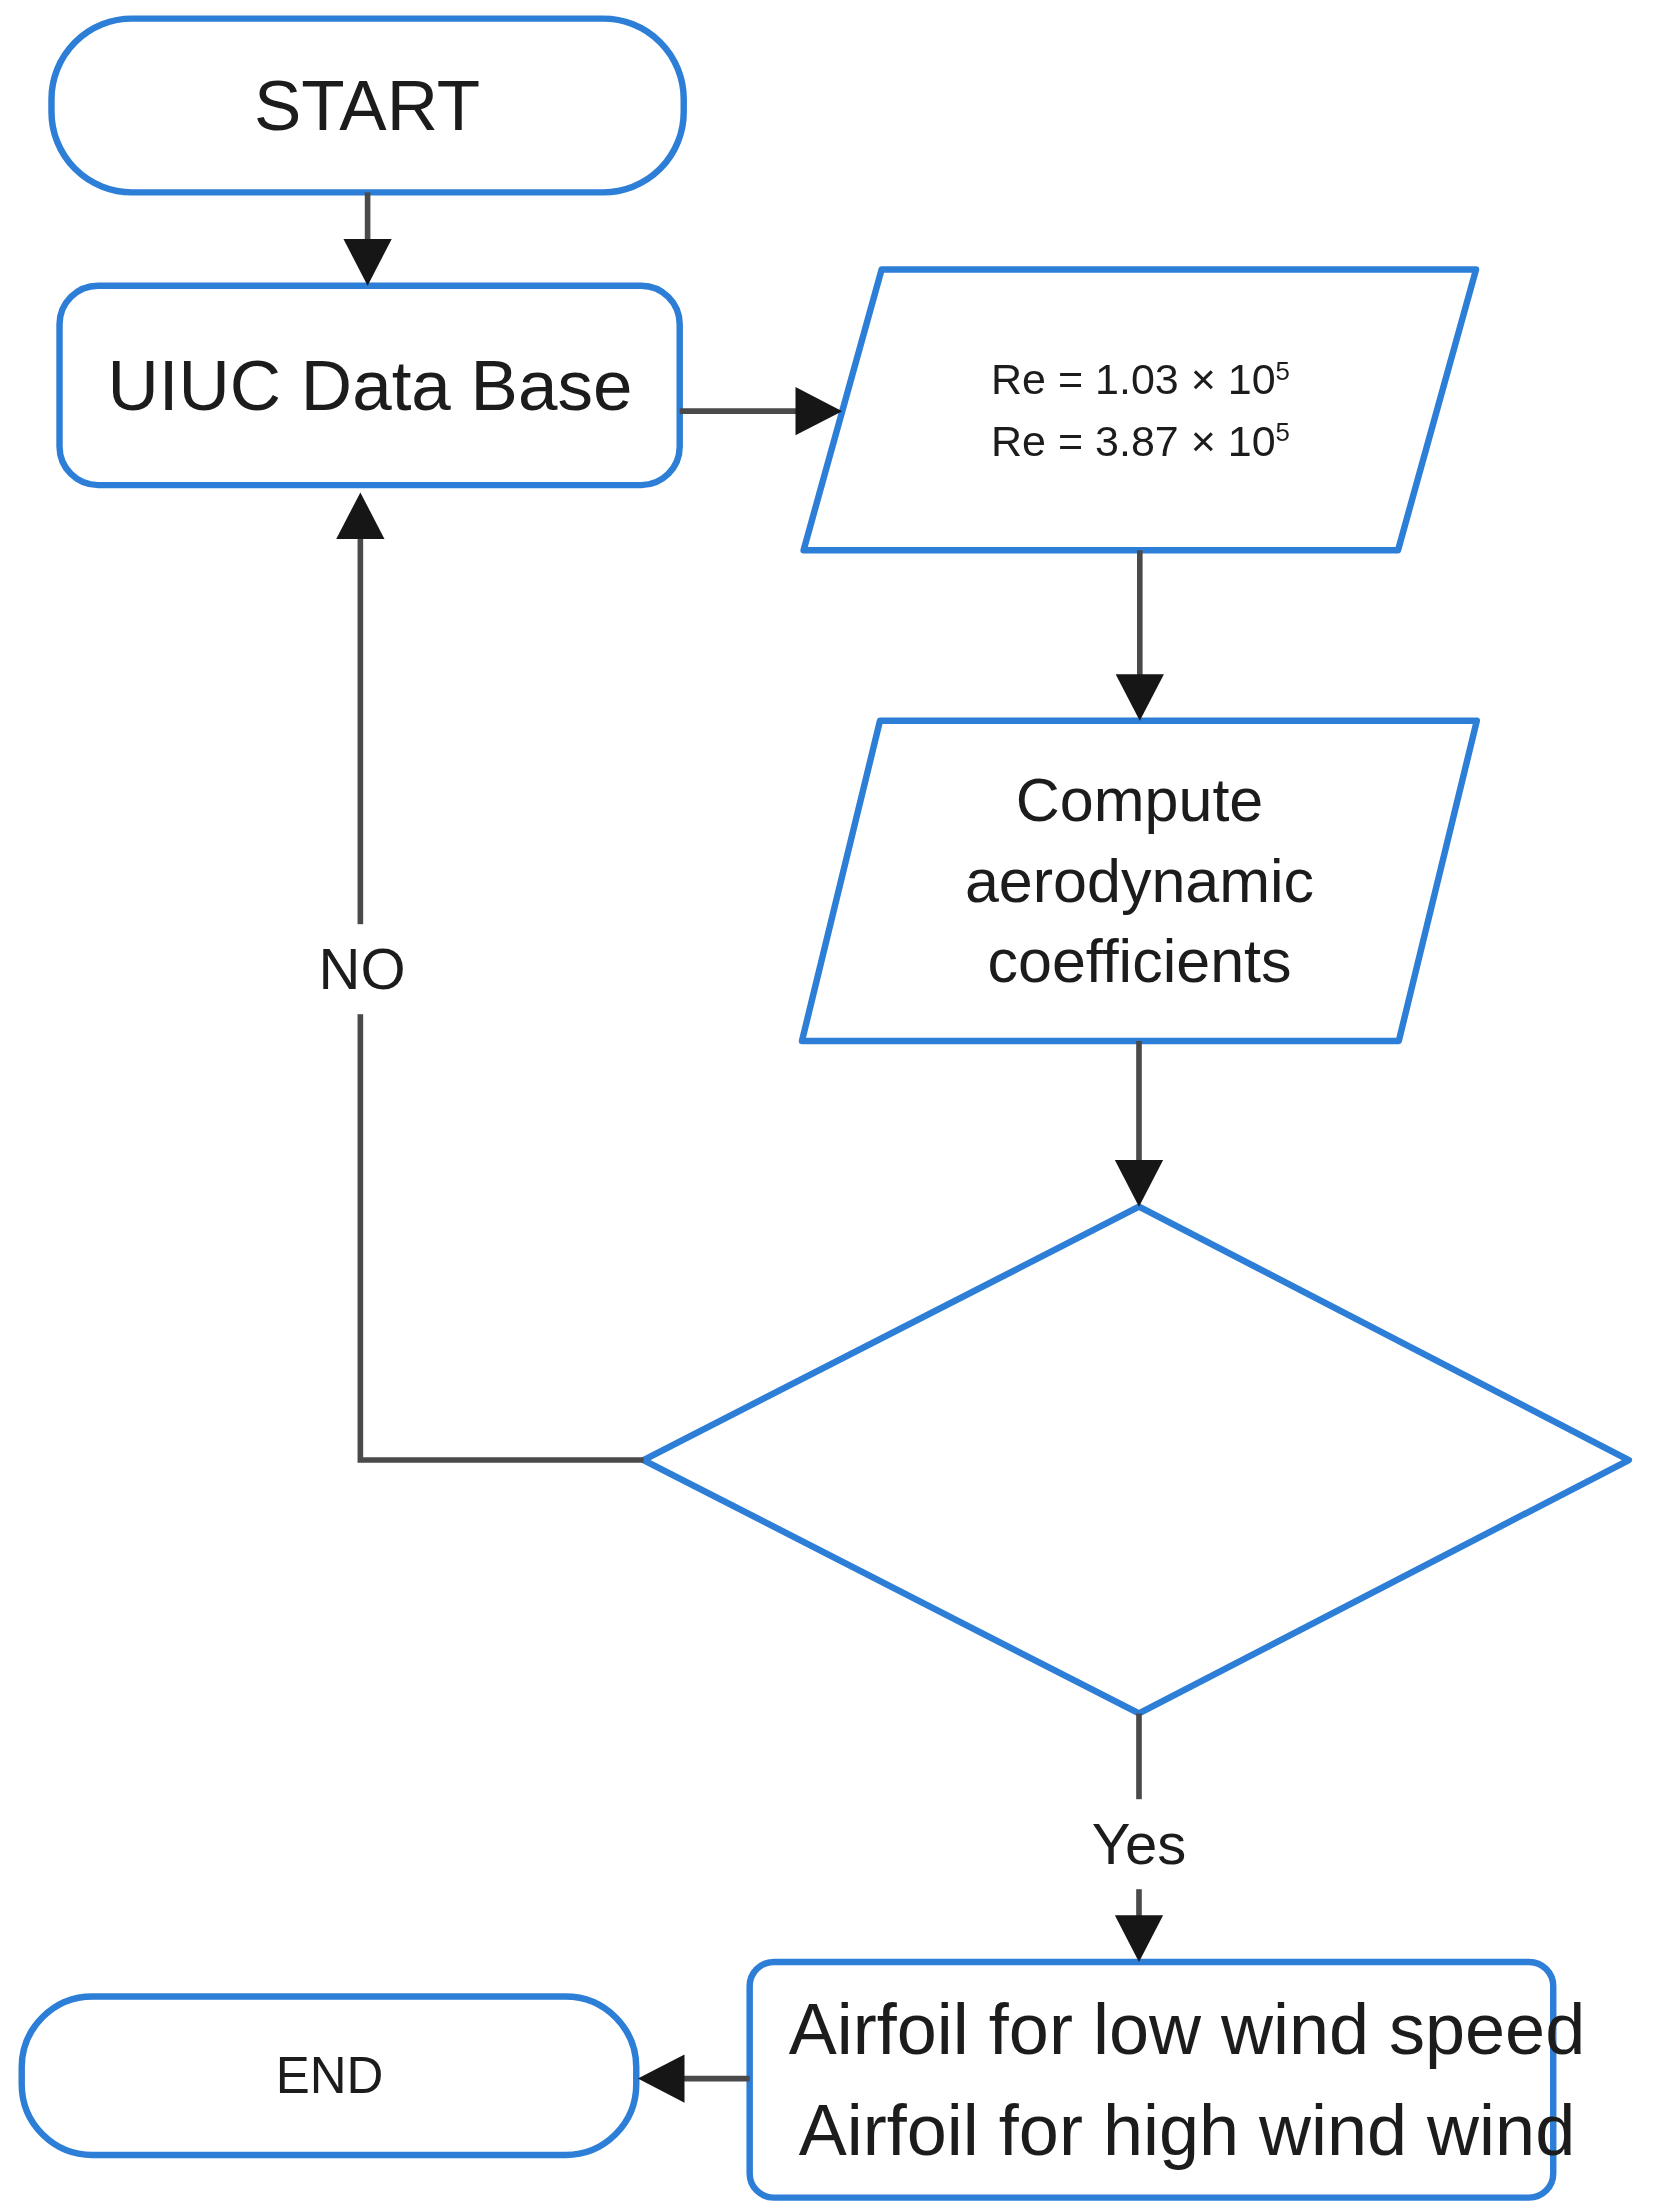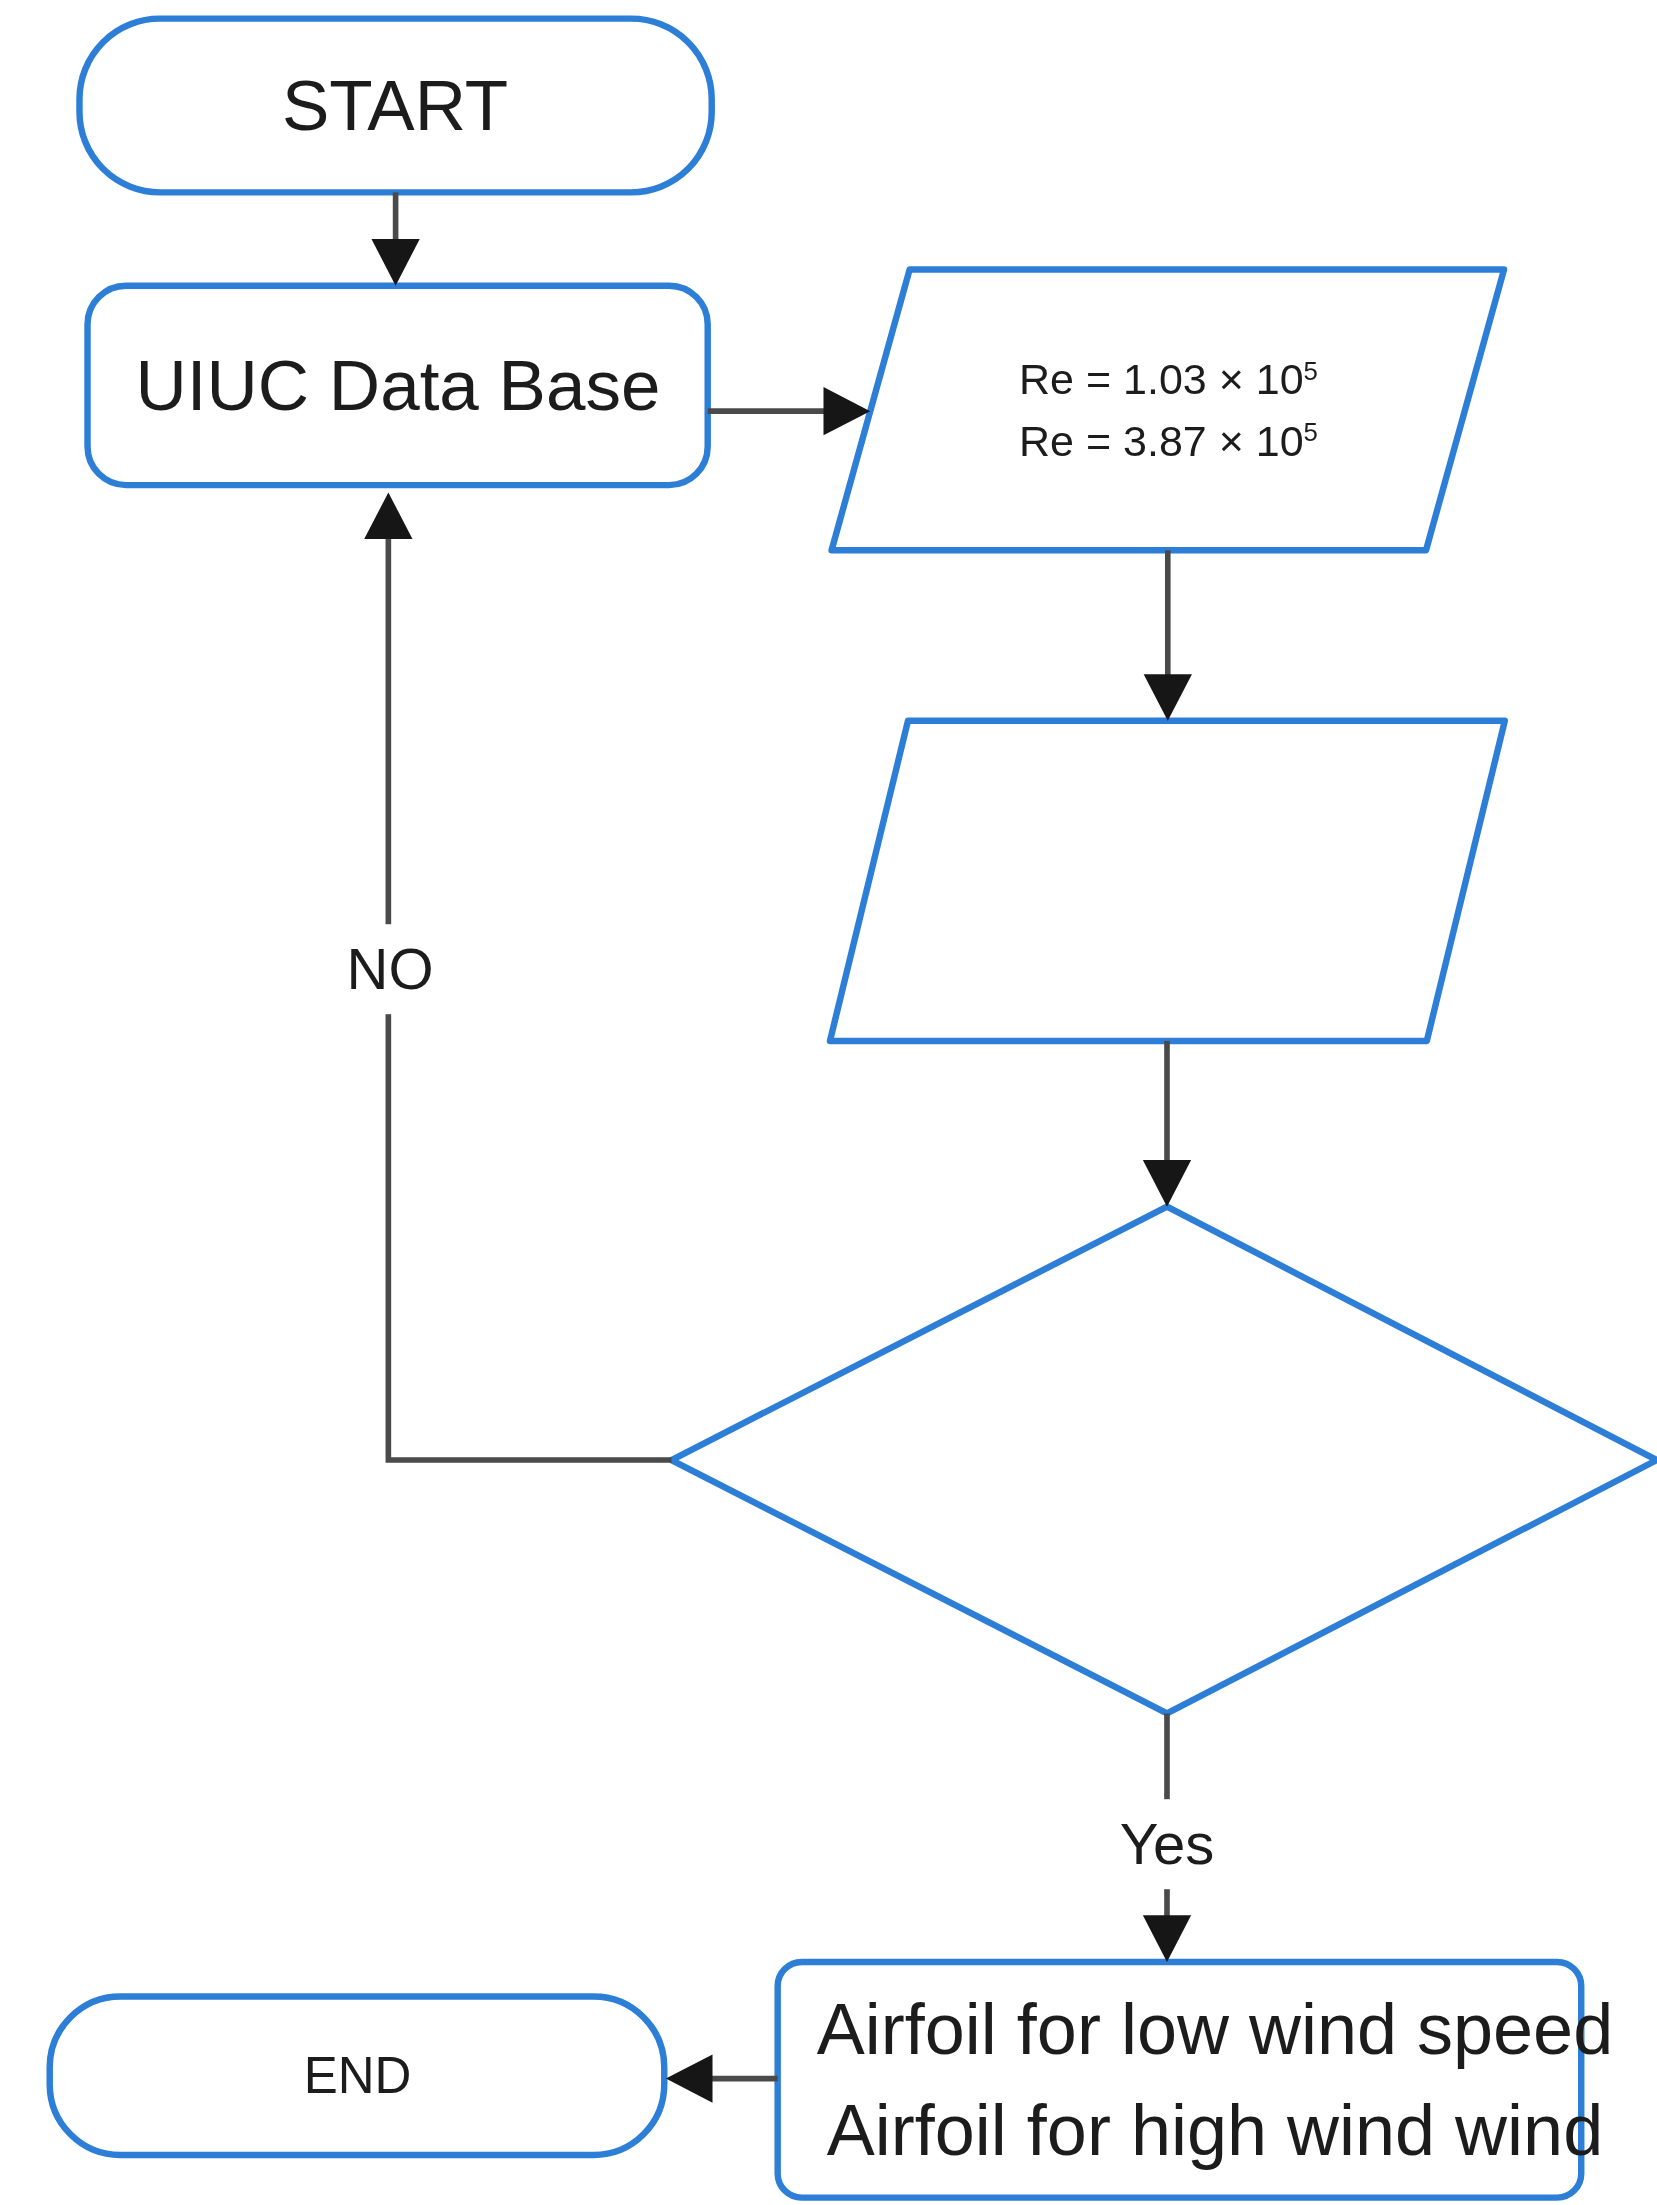--- a/index.html
+++ b/index.html
@@ -9,21 +9,21 @@
     --text: #1c1c1c;
     --background: #ffffff;
   }
   * { margin: 0; padding: 0; box-sizing: border-box; }
   html, body { background: var(--background); }
   body {
     width: 1657px; height: 2205px; overflow: hidden;
     font-family: "Liberation Sans", "DejaVu Sans", sans-serif;
     color: var(--text);
   }
-  .canvas { position: relative; width: 1386px; height: 2205px; background: var(--background); margin-left: 28px; }
+  .canvas { position: relative; width: 1386px; height: 2205px; background: var(--background); }
   .canvas svg { position: absolute; left: 0; top: 0; }
 
   .shape {
     fill: #ffffff;
     stroke: var(--shape-border);
     stroke-width: 8;
     stroke-linejoin: round;
   }
   .shaft {
     stroke: var(--arrow-line);
@@ -113,20 +113,25 @@
 
   <div class="node-label lbl-uiuc">
     <span class="line">UIUC Data Base</span>
   </div>
 
   <div class="node-label lbl-re">
     <span class="line"><span>Re = 1.03 × 10</span><sup class="exp">5</sup></span>
     <span class="line"><span>Re = 3.87 × 10</span><sup class="exp">5</sup></span>
   </div>
 
+  <div class="node-label lbl-compute">
+    <span class="line">Compute</span>
+    <span class="line">aerodynamic</span>
+    <span class="line">coefficients</span>
+  </div>
 
 
   <div class="node-label lbl-airfoil">
     <span class="line">Airfoil for low wind speed</span>
     <span class="line">Airfoil for high wind wind</span>
   </div>
 
   <div class="node-label lbl-end">
     <span class="line">END</span>
   </div>

